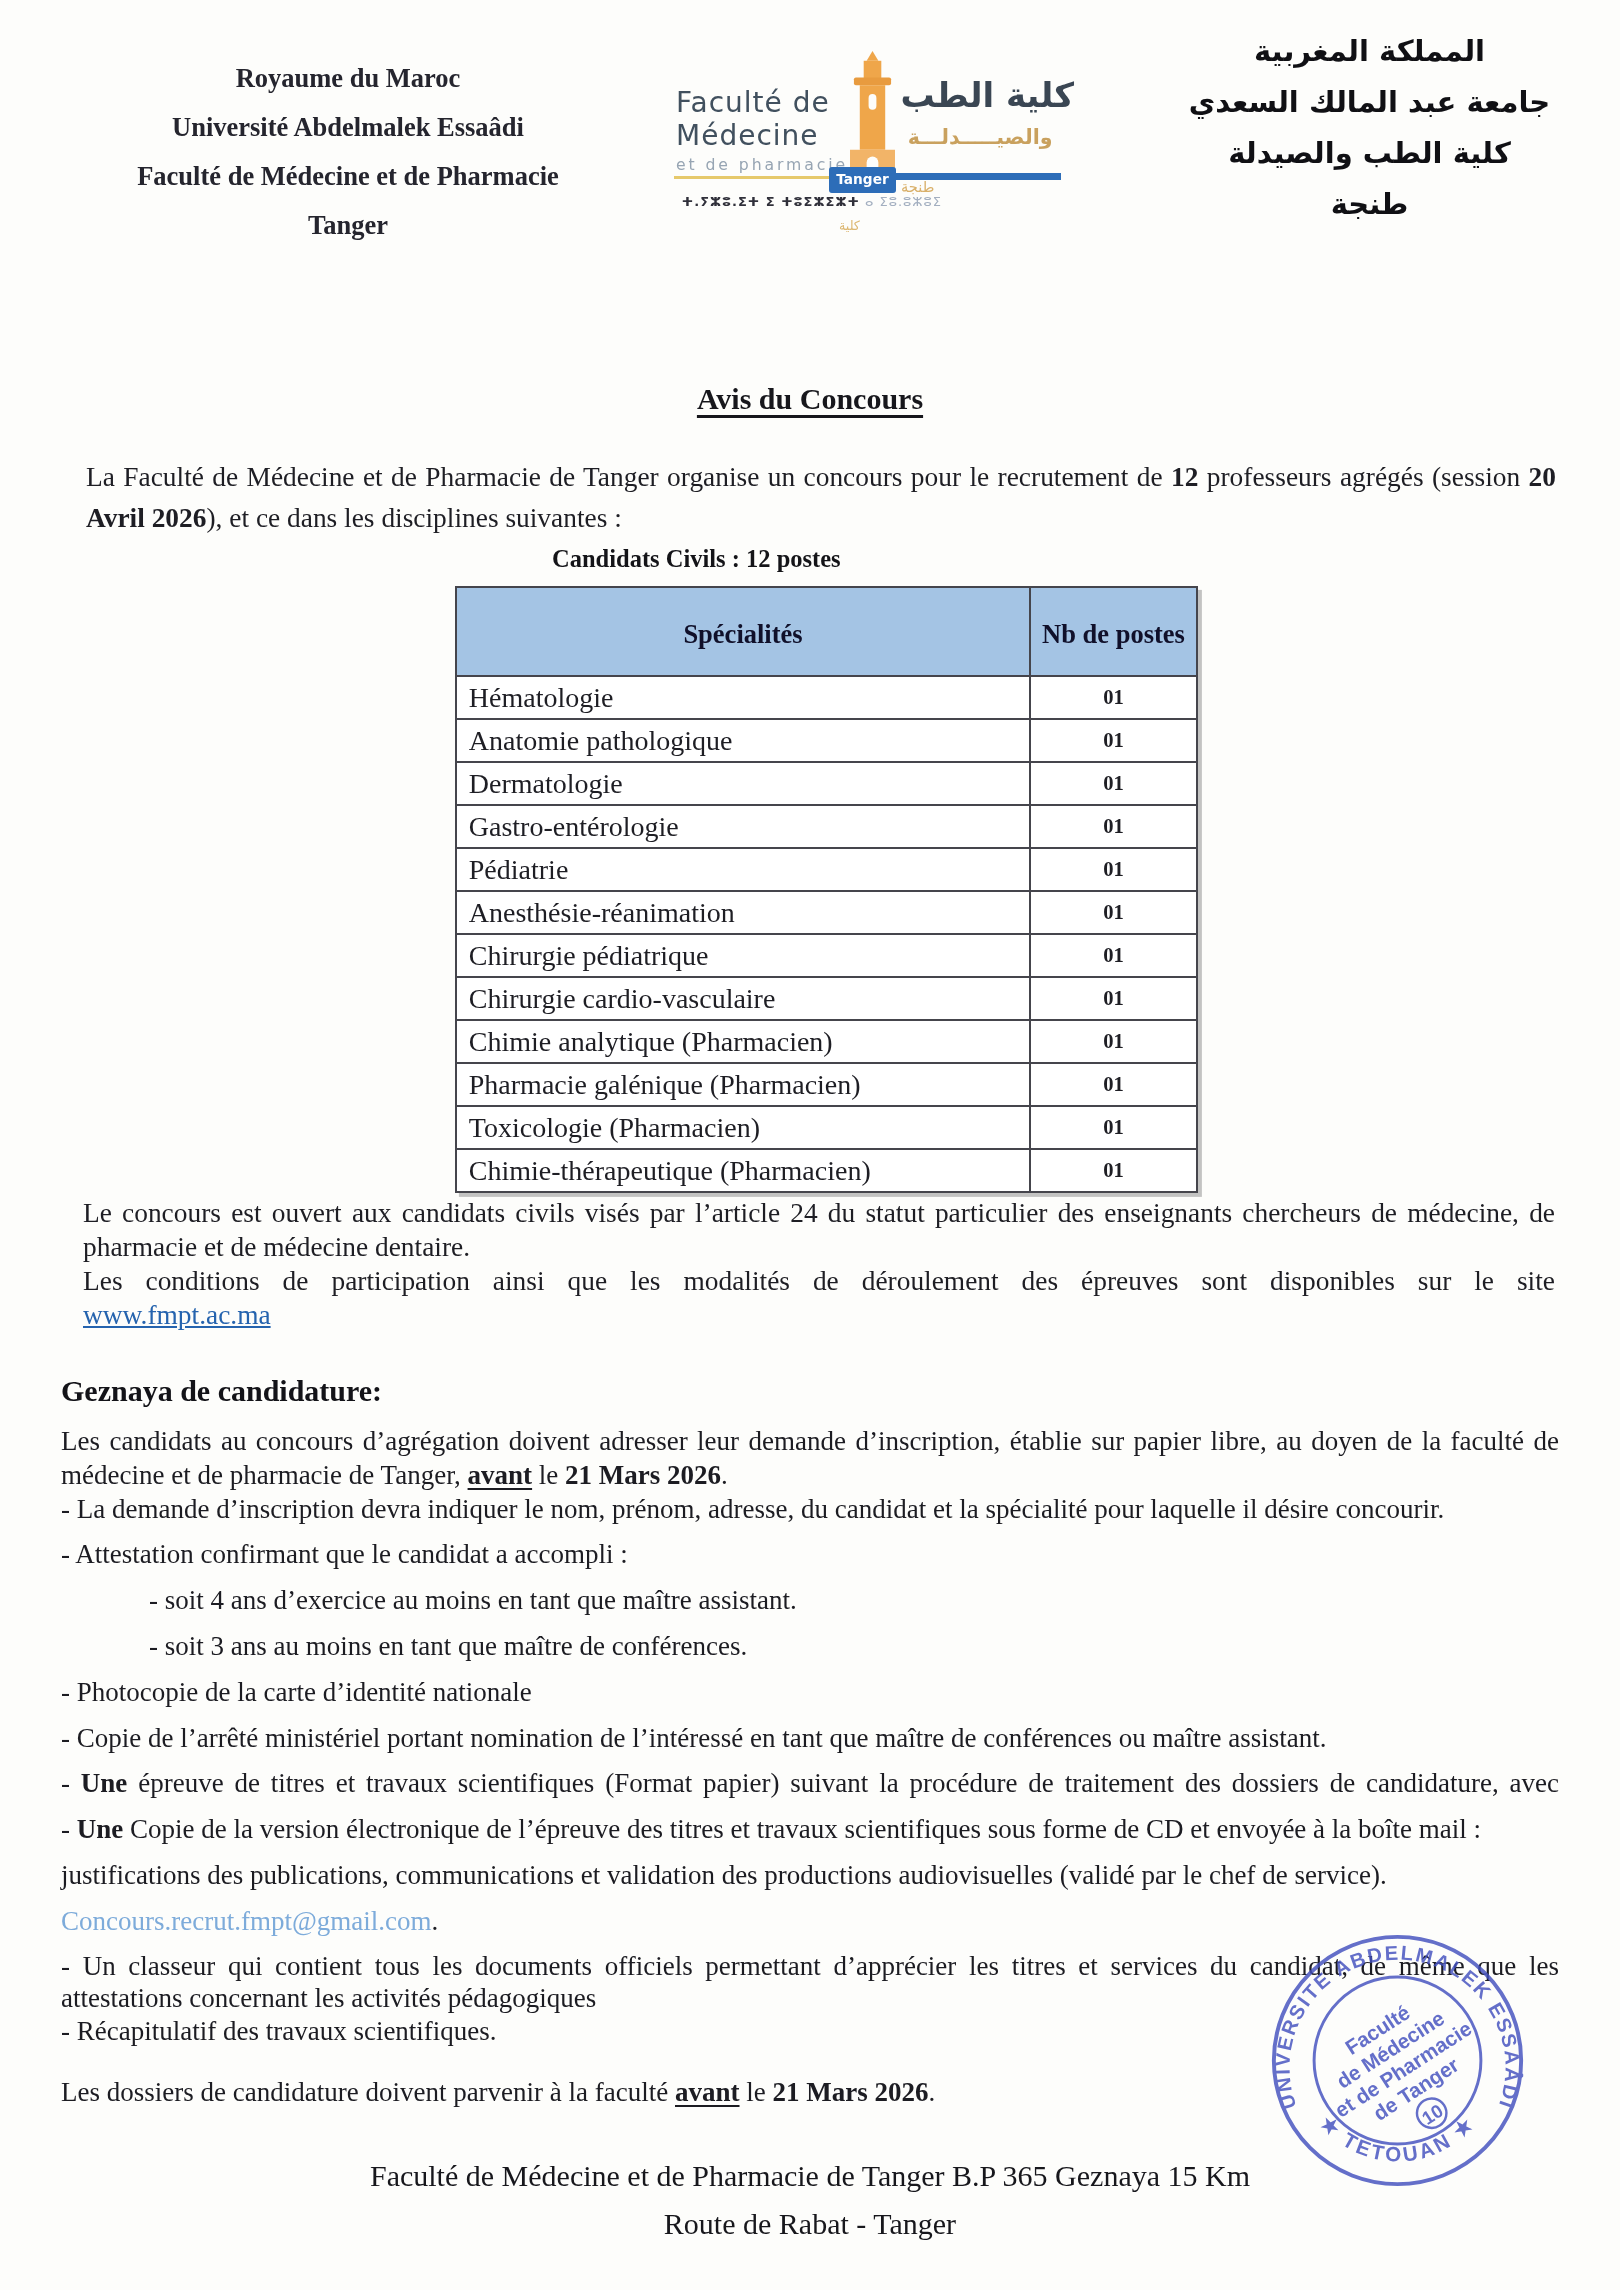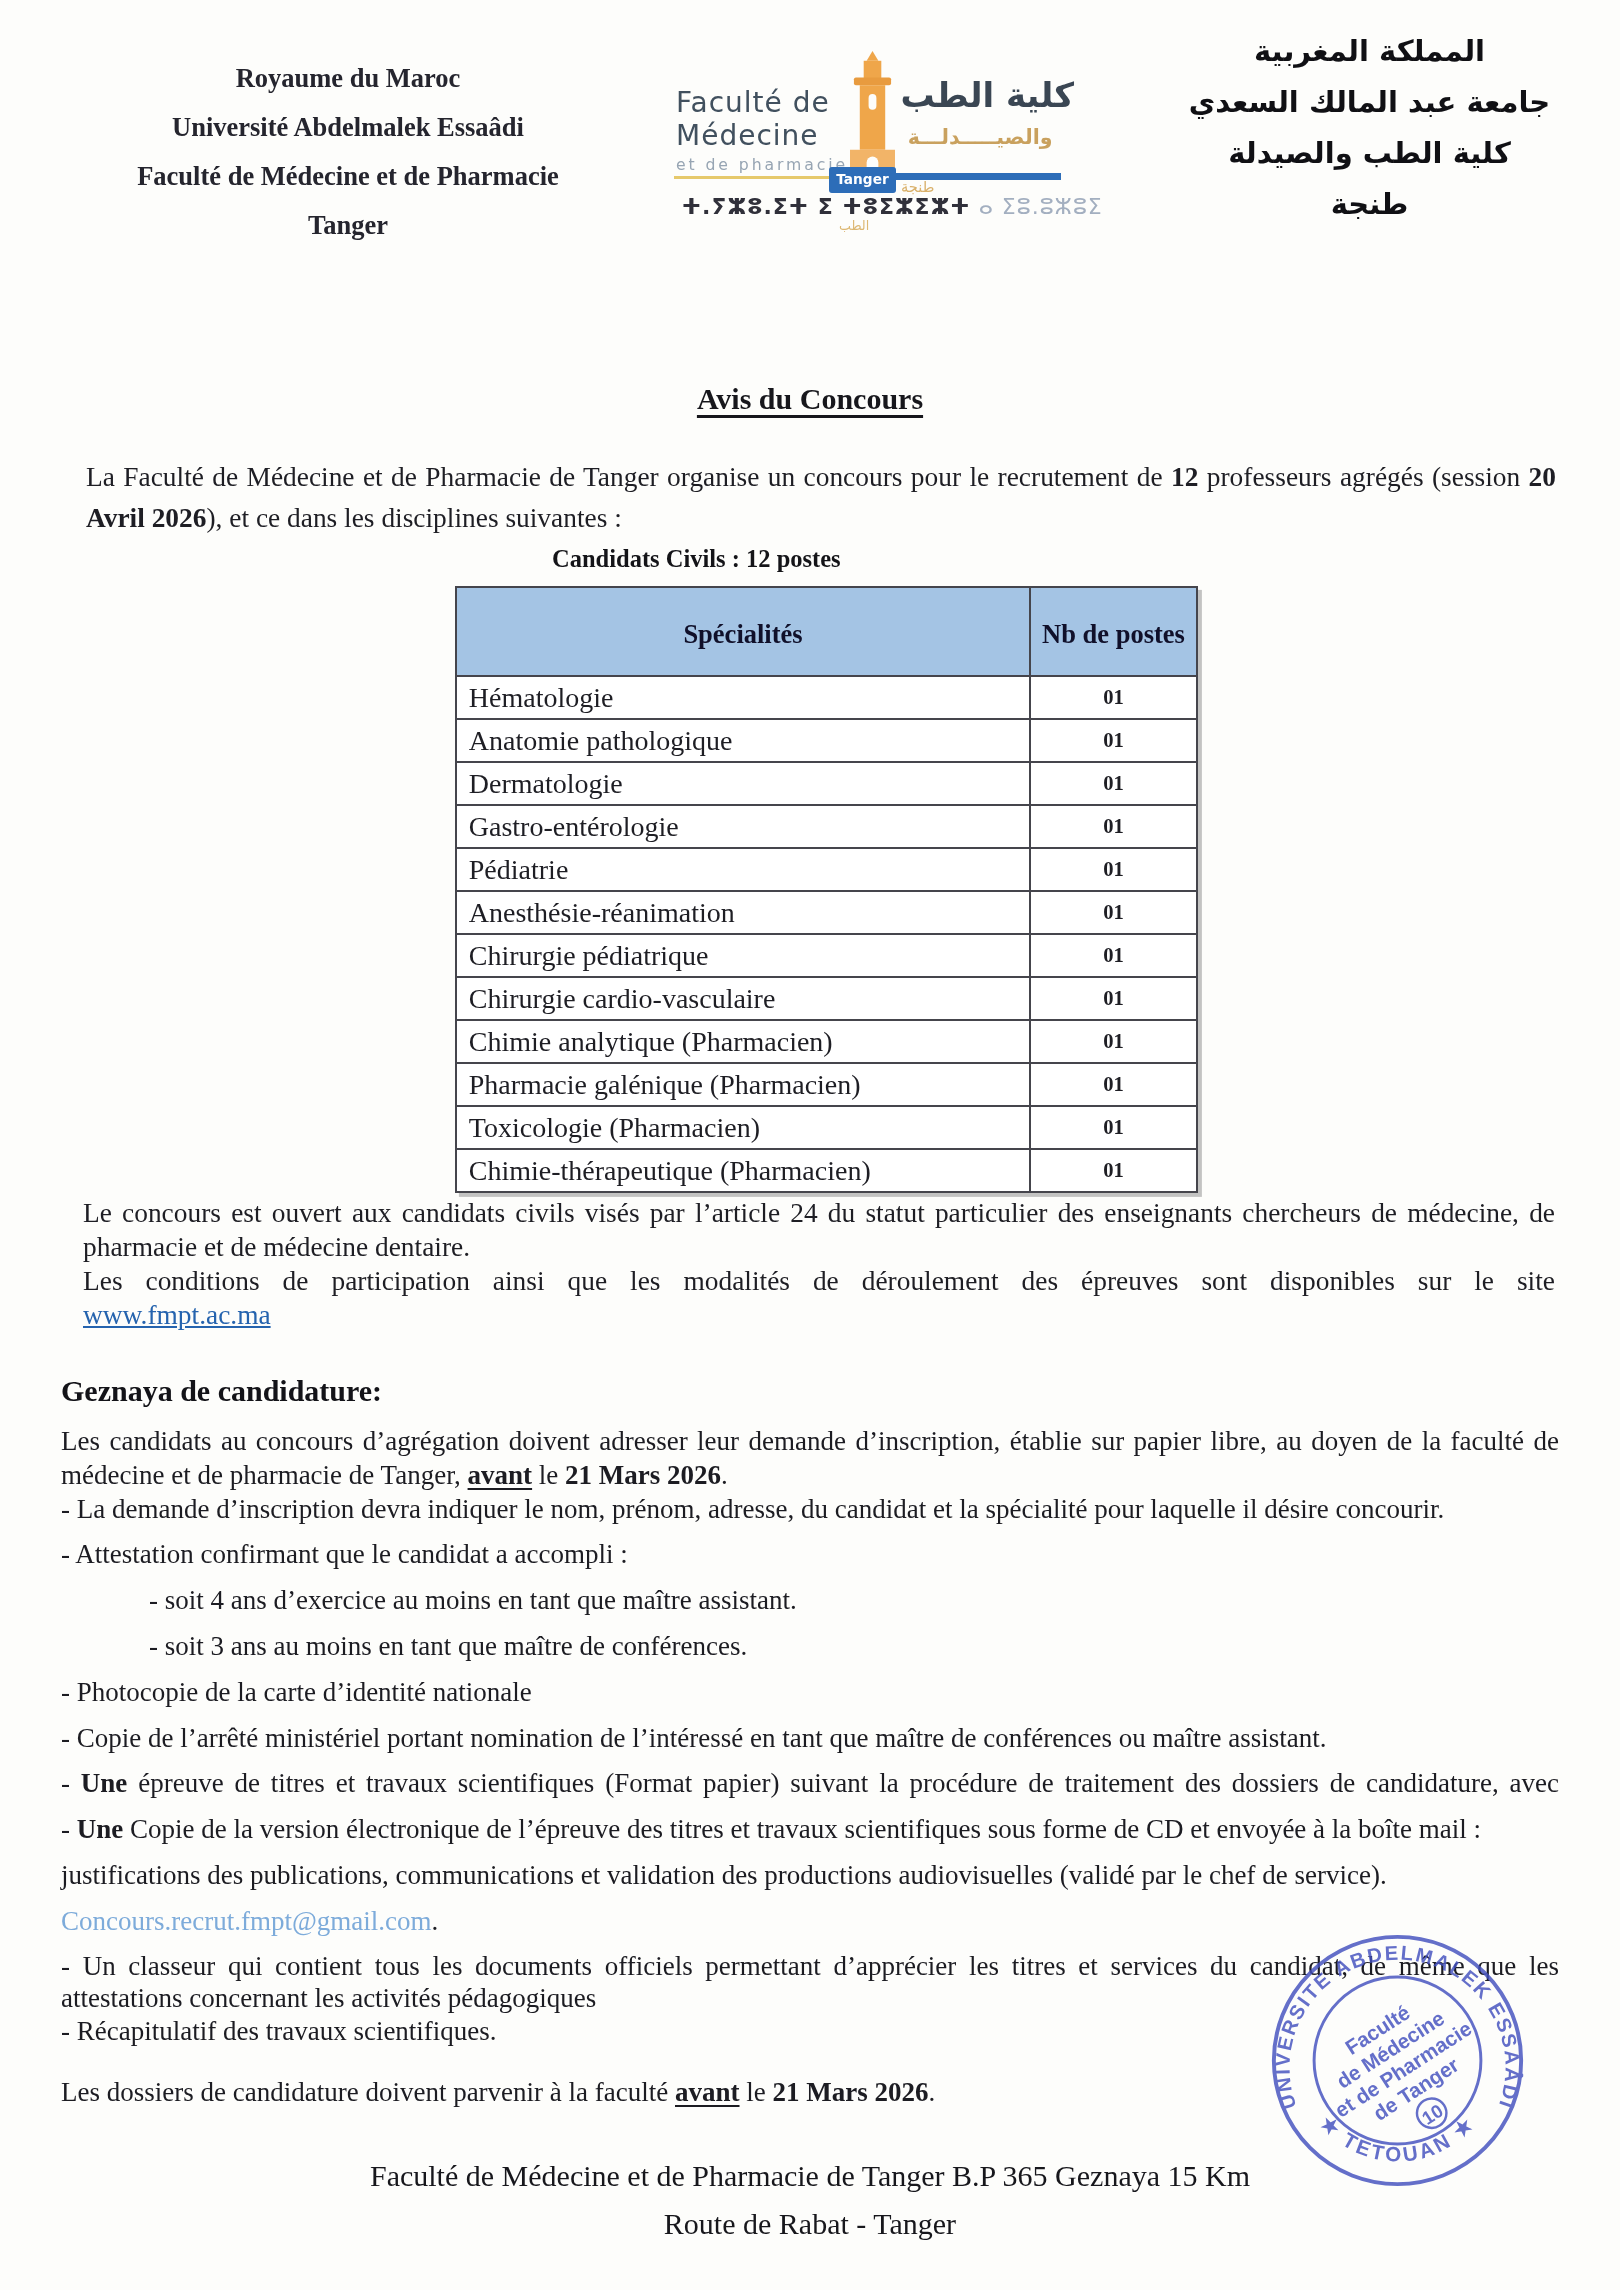--- a/index.html
+++ b/index.html
@@ -25,21 +25,21 @@
             font-weight:bold;font-size:34px;color:#3a4653;}
   .logo-ar2{position:absolute;right:25.5px;top:74px;direction:rtl;font-family:"DejaVu Sans",sans-serif;
             font-size:20.6px;color:#c9a15e;font-weight:bold;}
   .logo-ribbon{position:absolute;left:155px;top:116px;width:67px;height:25.5px;background:#2d6db8;
                color:#ffffff;font-family:"DejaVu Sans",sans-serif;font-size:13.7px;font-weight:bold;
                text-align:center;line-height:25.5px;border-radius:2.9px;}
   .logo-line{position:absolute;left:222px;top:122px;width:165px;height:6.9px;background:#2d6db8;}
   .logo-ribbon-ar{position:absolute;left:227px;top:127px;font-family:"DejaVu Sans",sans-serif;
                   font-size:14.7px;color:#d9b06a;}
   .logo-tif{position:absolute;left:7.8px;top:143px;font-family:"DejaVu Sans",sans-serif;
-            font-size:22px;font-weight:bold;color:#30303a;letter-spacing:1px;white-space:nowrap;}
+            font-size:13px;font-weight:bold;color:#30303a;letter-spacing:1px;white-space:nowrap;}
   .logo-tif .tail{color:#a3afc0;font-weight:normal;}
   .logo-tif-small{position:absolute;left:165px;top:167px;font-family:"DejaVu Sans",sans-serif;
                   font-size:12.7px;color:#ddb873;letter-spacing:2px;}
 
   
   .doc-title{top:382px;left:0;width:1620px;text-align:center;font-size:30px;font-weight:bold;color:#17171c;}
   .doc-title span{text-decoration:underline;text-decoration-thickness:2.5px;text-underline-offset:5.9px;}
   .intro{top:457px;left:86px;width:1470px;font-size:27.4px;line-height:41px;text-align:justify;}
   .civils{top:545px;left:552px;font-size:24.5px;font-weight:bold;color:#141418;text-align:right;}
 
@@ -105,21 +105,21 @@
       <rect x="30" y="108" width="12" height="25" rx="6" fill="#fdfdfb"></rect>
     </svg>
     <div class="logo-ar1">كلية الطب</div>
     <div class="logo-ar2">والصيـــــدلـــة</div>
     <div class="logo-ribbon">Tanger</div>
     <div class="logo-line"></div>
     <div class="logo-ribbon-ar">طنجة</div>
     <div class="logo-tif">
       <span>ⵜ.ⵢⵣⵓ.ⵉⵜ ⵉ ⵜⵓⵉⵣⵉⵣⵜ</span><span class="tail"> ⴰ ⵉⵓ.ⵓⵣⵓⵉ</span>
     </div>
-    <div class="logo-tif-small">الطب</div>
+    <div class="logo-tif-small">كلية</div>
   </div>
 
   <div class="abs hdr-right">
     <div>المملكة المغربية</div>
     <div>جامعة عبد المالك السعدي</div>
     <div>كلية الطب والصيدلة</div>
     <div>طنجة</div>
   </div>
 
   <div class="abs doc-title">

